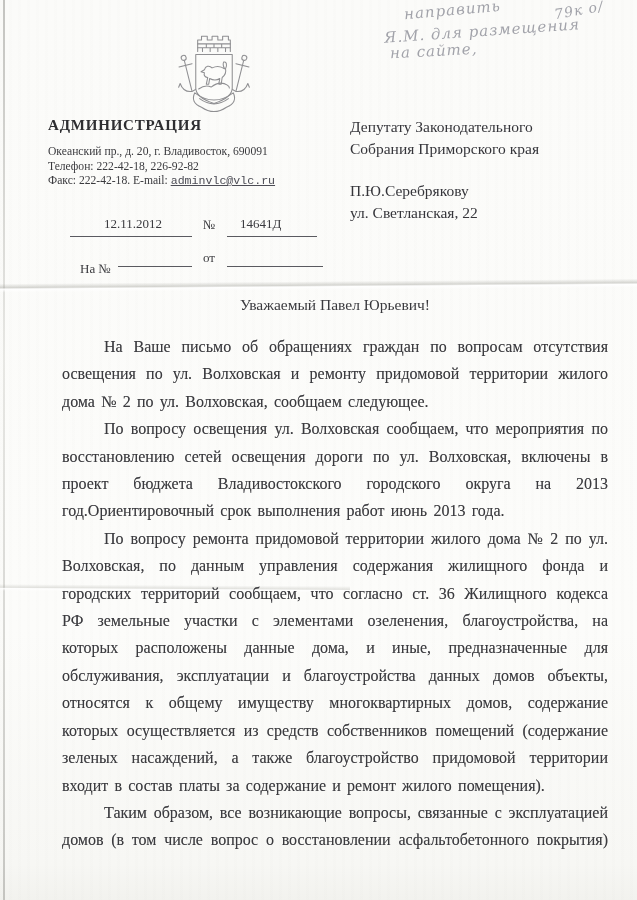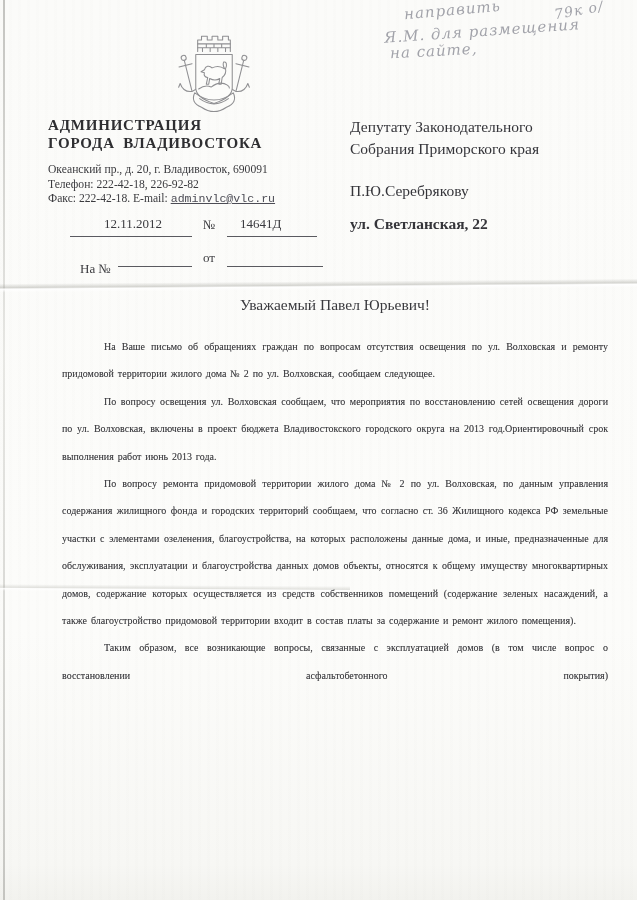--- a/index.html
+++ b/index.html
@@ -73,30 +73,30 @@
   .u2{left:227px;top:236px;width:90px;}
   .ref-nano{left:80px;top:249px;margin-top:12px;}
   .ref-ot{left:203px;top:250px;}
   .u3{left:118px;top:266px;width:74px;}
   .u4{left:227px;top:266px;width:96px;}
 
   
   .recipient{position:absolute;left:350px;top:116px;width:260px;font-size:15.5px;color:#35353a;}
   .rc-line{line-height:22px;}
   .rc-name{margin-top:20px;line-height:22px;}
-  .rc-addr{margin-top:11px;line-height:22px;font-weight:bold;}
+  .rc-addr{margin-top:0;line-height:22px;}
 
   
   .salutation{
     position:absolute;left:62px;top:296px;width:546px;
     text-align:center;font-size:15.5px;color:#3a3a3e;
   }
   .letter-body{
     position:absolute;left:62px;top:333px;width:546px;
-    font-size:10px;line-height:27.4px;color:#3b3b3f;
+    font-size:16px;line-height:27.4px;color:#3b3b3f;
     text-shadow:0 0 0.5px rgba(70,70,75,0.45);
   }
   .letter-body p{
     margin:0;text-align:justify;text-indent:42px;word-spacing:0.14em;
   }
   .letter-body p.cut-off{text-align-last:justify;}
 </style>
 </head>
 <body>
 
@@ -134,21 +134,20 @@
       <path d="M34,60 q7,-5 13,-2 q9,-7 17,-2 q2,1 2,3"></path>
 
       <path d="M62,39 C64,35 63,31 60,32 C59,34 60,37 61,39 C57,36 52,36 48,38 C45,35 41,36 40,40 L36.5,42 L40,43 C39,46 41,48 43.5,48 L42,55 L44.5,55 L45.5,49 C49,51 53,51 56,49 L55,55 L57.5,55 L58.5,48 C61,46 63,43 62,39 Z"></path>
 
       <path d="M30,64 Q50,79 70,64 Q75,74 63,79 Q50,88 37,79 Q25,74 30,64 M35,70 Q50,81 65,70"></path>
     </g>
   </svg>
 
   <div class="letterhead">
     <div class="org1">АДМИНИСТРАЦИЯ</div>
-    <div class="org2">ГОРОДА ВЛАДИВОСТОКА</div>
     <div class="lh-gap"></div>
     <div class="addr">Океанский пр., д. 20, г. Владивосток, 690091</div>
     <div class="addr">Телефон: 222-42-18, 226-92-82</div>
     <div class="addr"><span>Факс: 222-42-18. E-mail: </span><span class="email">adminvlc@vlc.ru</span></div>
   </div>
 
   <div class="ref">
     <span class="ref-date">12.11.2012</span>
     <span class="ref-no-sign">№</span>
     <span class="ref-number">14641Д</span>

